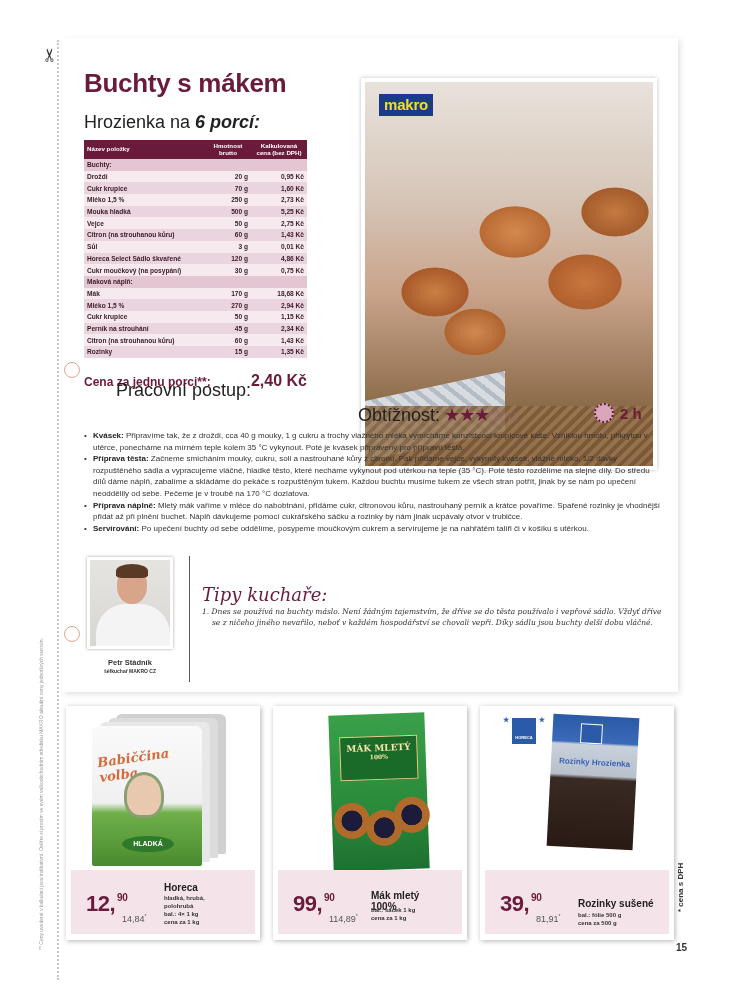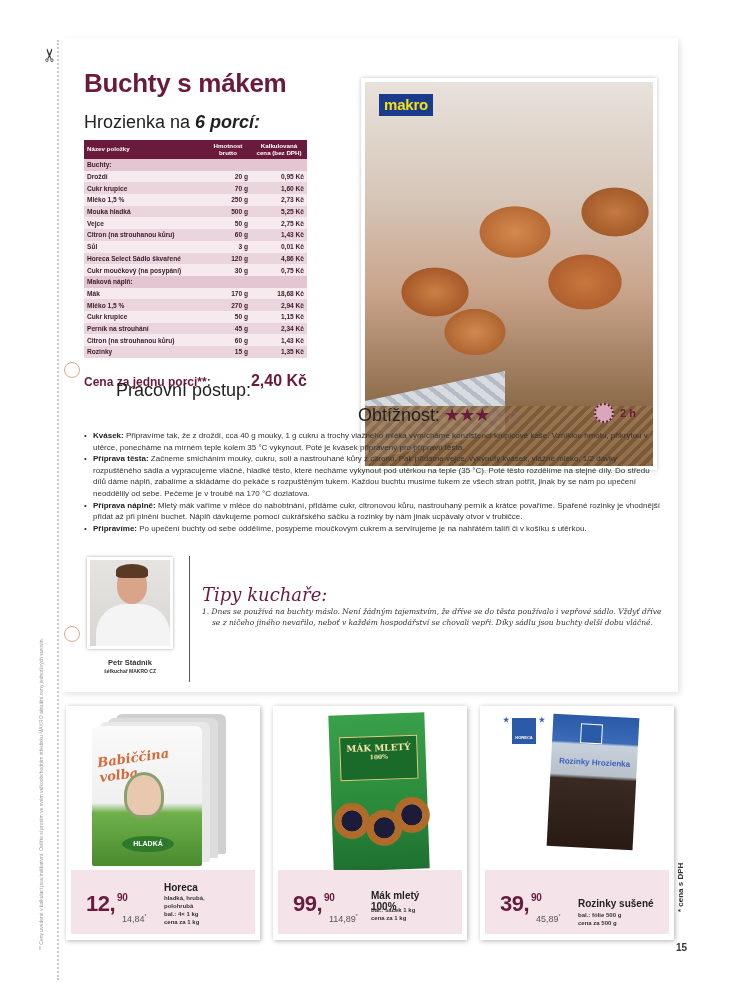--- a/index.html
+++ b/index.html
@@ -39,21 +39,21 @@
       radial-gradient(ellipse 50px 38px at 110px 250px, #d08a50 0%, #b06530 60%, transparent 62%),
       linear-gradient(180deg, #e8e2dc 0%, #d6c6b8 30%, #c9a38a 55%, #8a6a48 85%, #6a4a30 100%); }
   .photo .bowl { position: absolute; left: 0; bottom: 0; width: 100%; height: 60px; background: repeating-linear-gradient(135deg, #9a7650 0 4px, #7c5a38 4px 8px); opacity: 0.85; }
   .photo .cloth { position: absolute; left: 0; bottom: 20px; width: 140px; height: 60px; background: repeating-linear-gradient(45deg, #dfe6ee 0 6px, #b8c4d2 6px 10px); transform: skewY(-12deg); opacity: 0.9; }
   .makro-logo { position: absolute; left: 14px; top: 12px; background: #1a3a8a; color: #f4e01a; font-weight: bold; font-size: 15px; padding: 2px 5px 3px; letter-spacing: -0.2px; }
 
   .steps-title { position: absolute; left: 84px; top: 380px; font-size: 18px; color: #222; margin-left: 32px; }
   .difficulty { position: absolute; left: 358px; top: 404px; font-size: 18px; color: #222; display: flex; align-items: center; gap: 4px; }
   .stars { color: #6a1a3a; font-size: 18px; letter-spacing: -1px; }
   .stars .empty { color: #9a6a7e; }
-  .time { position: absolute; left: 594px; top: 403px; display: flex; align-items: center; gap: 6px; color: #6a1a3a; font-weight: bold; font-size: 11px; }
+  .time { position: absolute; left: 594px; top: 403px; display: flex; align-items: center; gap: 6px; color: #6a1a3a; font-weight: bold; font-size: 15px; }
   .clock { width: 20px; height: 20px; border-radius: 50%; background: #d8a8ba; border: 2px dotted #6a1a3a; }
 
   .steps { position: absolute; left: 84px; top: 430px; width: 580px; font-size: 8px; line-height: 11.6px; color: #333; list-style: none; }
   .steps li { padding-left: 9px; position: relative; }
   .steps li::before { content: "\2022"; position: absolute; left: 0; top: 0; color: #333; }
   .steps b { color: #222; }
 
   .chef-photo { position: absolute; left: 87px; top: 557px; width: 86px; height: 92px; border: 3px solid #fff; box-shadow: 0 0 3px rgba(0,0,0,0.35);
     background: linear-gradient(180deg, #e6e4e0 0%, #d8d6d2 100%); overflow: hidden; }
   .chef-head { position: absolute; left: 27px; top: 8px; width: 30px; height: 36px; border-radius: 45% 45% 48% 48%; background: #d9a58a; }
@@ -227,21 +227,21 @@
 </div>
 <div class="time">
   <span class="clock"></span>
   <span>2 h</span>
 </div>
 
 <ul class="steps">
   <li><b>Kvásek:</b><span> Připravíme tak, že z droždí, cca 40 g mouky, 1 g cukru a trochy vlažného mléka vymícháme konzistenci krupicové kaše. Vzniklou hmotu, přikrytou v utěrce, ponecháme na mírném teple kolem 35 °C vykynout. Poté je kvásek připravený pro přípravu těsta.</span></li>
   <li><b>Příprava těsta:</b><span> Začneme smícháním mouky, cukru, soli a nastrouhané kůry z citronu. Pak přidáme vejce, vykynutý kvásek, vlažné mléko, 1/2 dávky rozpuštěného sádla a vypracujeme vláčné, hladké těsto, které necháme vykynout pod utěrkou na teple (35 °C). Poté těsto rozdělíme na stejné díly. Do středu dílů dáme náplň, zabalíme a skládáme do pekáče s rozpuštěným tukem. Každou buchtu musíme tukem ze všech stran potřít, jinak by se nám po upečení neoddělily od sebe. Pečeme je v troubě na 170 °C dozlatova.</span></li>
   <li><b>Příprava náplně:</b><span> Mletý mák vaříme v mléce do nabobtnání, přidáme cukr, citronovou kůru, nastrouhaný perník a krátce povaříme. Spařené rozinky je vhodnější přidat až při plnění buchet. Náplň dávkujeme pomocí cukrářského sáčku a rozinky by nám jinak ucpávaly otvor v trubičce.</span></li>
-  <li><b>Připravíme:</b><span> Po upečení buchty od sebe oddělíme, posypeme moučkovým cukrem a servírujeme je na nahřátém talíři či v košíku s utěrkou.</span></li>
+  <li><b>Servírování:</b><span> Po upečení buchty od sebe oddělíme, posypeme moučkovým cukrem a servírujeme je na nahřátém talíři či v košíku s utěrkou.</span></li>
 </ul>
 
 <div class="chef-photo">
   <div class="chef-body"></div>
   <div class="chef-head"></div>
   <div class="chef-hair"></div>
 </div>
 <div class="chef-name">Petr Stádník</div>
 <div class="chef-role">šéfkuchař MAKRO CZ</div>
 <div class="divider"></div>
@@ -293,21 +293,21 @@
 <div class="product" style="left:480px;">
   <div class="img">
     <div class="horeca">HORECA</div>
     <div class="raisins">
       <div class="badge"></div>
       <div class="txt">Rozinky Hrozienka</div>
     </div>
   </div>
   <div class="bar"></div>
   <div class="price-main"><span>39,</span><sup>90</sup></div>
-  <div class="price-dph" style="left:56px;"><span>45,89</span><sup>*</sup></div>
+  <div class="price-dph" style="left:56px;"><span>81,91</span><sup>*</sup></div>
   <div class="pname" style="left:98px; top:192px;">Rozinky sušené</div>
   <div class="pdetail" style="left:98px; top:205px;">
     <div>bal.: fólie 500 g</div>
     <div>cena za 500 g</div>
   </div>
 </div>
 
 <div class="vat-note">* cena s DPH</div>
 <div class="page-num">15</div>
 

